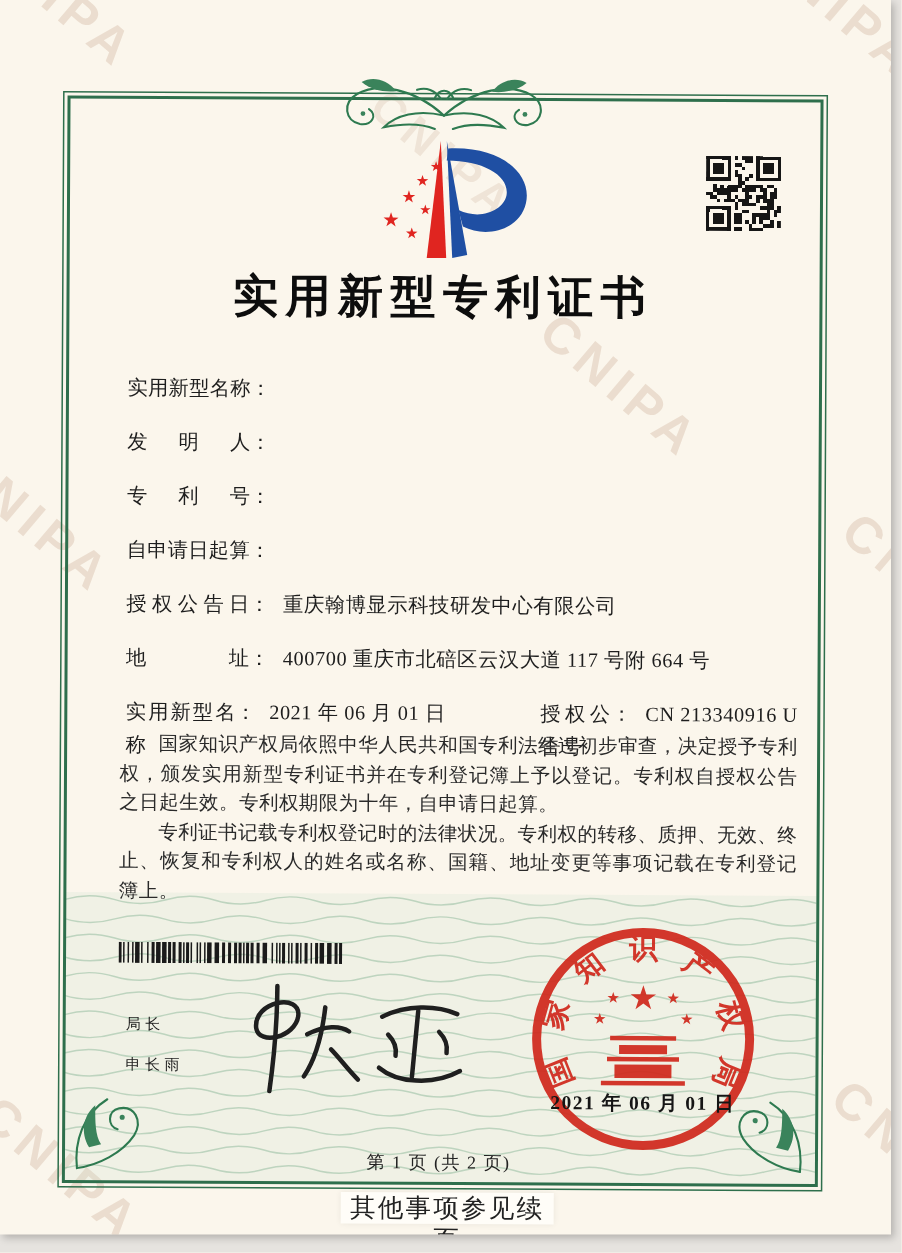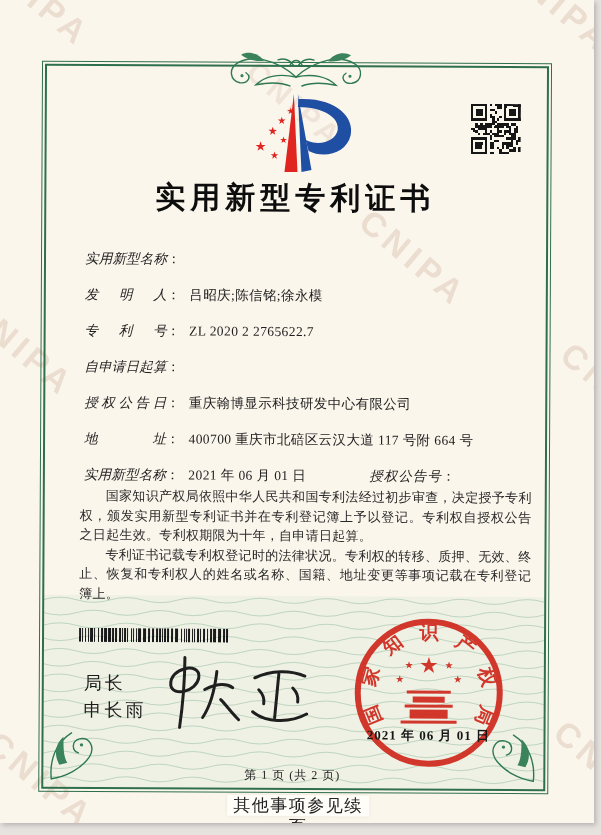--- a/index.html
+++ b/index.html
@@ -19,30 +19,30 @@
   .corner-bl{left:46px;top:724px;}
   .corner-br{left:480px;top:724px;transform:scaleX(-1);}
   .cert-no{position:absolute;left:74px;top:97px;font-size:13px;letter-spacing:2.5px;color:#222;z-index:2;}
   .logo{position:absolute;left:246px;top:90px;z-index:2;}
   .logo text{text-anchor:middle;font-family:"DejaVu Sans",sans-serif;fill:#e02520;}
   .qr{position:absolute;left:469px;top:103px;width:50px;height:50px;z-index:2;}
   #qr rect{fill:#161616;}
   .title{position:absolute;left:40px;top:178px;width:508px;text-align:center;font-size:30px;font-weight:bold;letter-spacing:5px;color:#0d0d0d;z-index:2;}
   .fields{position:absolute;left:84px;top:249px;width:448px;display:flex;flex-direction:column;gap:14px;font-size:13.5px;color:#1e1e1e;z-index:2;}
   .fieldrow{display:flex;align-items:baseline;line-height:22px;}
-  .flabel{display:inline-block;width:82px;text-align:justify;text-align-last:justify;font-style:italic;}
+  .flabel{display:inline-block;width:82px;text-align:justify;text-align-last:justify;}
   .fcolon{margin-right:9px;}
   .fvalue{letter-spacing:.4px;white-space:nowrap;}
   .pair2{margin-left:30px;display:flex;align-items:baseline;}
   .pair2 .flabel{width:auto;text-align-last:auto;letter-spacing:1px;margin-left:33px;}
   .paras{position:absolute;left:80px;top:487px;width:452px;font-size:13px;line-height:19.5px;letter-spacing:.3px;text-align:justify;color:#2a2a2a;z-index:2;}
   .paras p{margin:0;text-indent:2em;}
   .barcode{position:absolute;left:80px;top:629px;width:153px;height:14px;z-index:2;}
   #barcode rect{fill:#1a1a1a;}
-  .director{position:absolute;left:85px;top:671px;font-size:18px;letter-spacing:3px;line-height:27px;color:#1c1c1c;z-index:2;}
+  .director{position:absolute;left:85px;top:671px;font-size:10px;letter-spacing:3px;line-height:27px;color:#1c1c1c;z-index:2;}
   .sig{position:absolute;left:148px;top:652px;z-index:2;}
   .sig path{stroke:#1f1f1f;stroke-width:3;fill:none;stroke-linecap:round;stroke-linejoin:round;}
   .seal{position:absolute;left:350px;top:610px;width:160px;height:160px;z-index:3;opacity:.92;}
   .seal .red{fill:#d0281c;}
   #seal-chars text{font:bold 19px "Liberation Serif",serif;fill:#d0281c;text-anchor:middle;}
   .seal-date{position:absolute;left:348px;top:726px;width:164px;text-align:center;font-size:13px;font-weight:600;letter-spacing:1px;color:#151515;z-index:4;}
   .pageinfo{position:absolute;left:40px;top:767px;width:508px;text-align:center;font-size:12px;letter-spacing:1px;color:#222;z-index:2;}
   .contnote{position:absolute;left:229px;top:795px;width:142px;height:21px;line-height:21px;background:#fffdf8;box-shadow:0 0 4px rgba(0,0,0,.07);text-align:center;font-size:17px;letter-spacing:1.5px;color:#222;z-index:2;}
 </style>
 </head>
@@ -267,26 +267,24 @@
   <div class="title">实用新型专利证书</div>
 
   <div class="fields">
     <div class="fieldrow">
       <span class="flabel">实用新型名称</span>
           <span class="fcolon">：</span>
     </div>
     <div class="fieldrow">
       <span class="flabel">发明人</span>
           <span class="fcolon">：</span>
-          <span class="fvalue">吕昭庆;陈信铭;徐永模</span>
     </div>
     <div class="fieldrow">
       <span class="flabel">专利号</span>
           <span class="fcolon">：</span>
-          <span class="fvalue">ZL 2020 2 2765622.7</span>
     </div>
     <div class="fieldrow">
       <span class="flabel">自申请日起算</span>
           <span class="fcolon">：</span>
     </div>
     <div class="fieldrow">
       <span class="flabel">授权公告日</span>
           <span class="fcolon">：</span>
           <span class="fvalue">重庆翰博显示科技研发中心有限公司</span>
     </div>
@@ -295,20 +293,21 @@
           <span class="fcolon">：</span>
           <span class="fvalue">400700 重庆市北碚区云汉大道 117 号附 664 号</span>
     </div>
     <div class="fieldrow">
       <span class="flabel">实用新型名称</span>
           <span class="fcolon">：</span>
           <span class="fvalue">2021 年 06 月 01 日</span>
       <span class="pair2">
         <span class="flabel">授权公告号</span>
             <span class="fcolon">：</span>
+            <span class="fvalue">CN 213340916 U</span>
       </span>
     </div>
   </div>
 
   <div class="paras">
     <p>国家知识产权局依照中华人民共和国专利法经过初步审查，决定授予专利权，颁发实用新型专利证书并在专利登记簿上予以登记。专利权自授权公告之日起生效。专利权期限为十年，自申请日起算。</p>
     <p>专利证书记载专利权登记时的法律状况。专利权的转移、质押、无效、终止、恢复和专利权人的姓名或名称、国籍、地址变更等事项记载在专利登记簿上。</p>
   </div>
 
   <svg id="barcode" class="barcode" viewBox="0 0 153 14" preserveAspectRatio="none">

